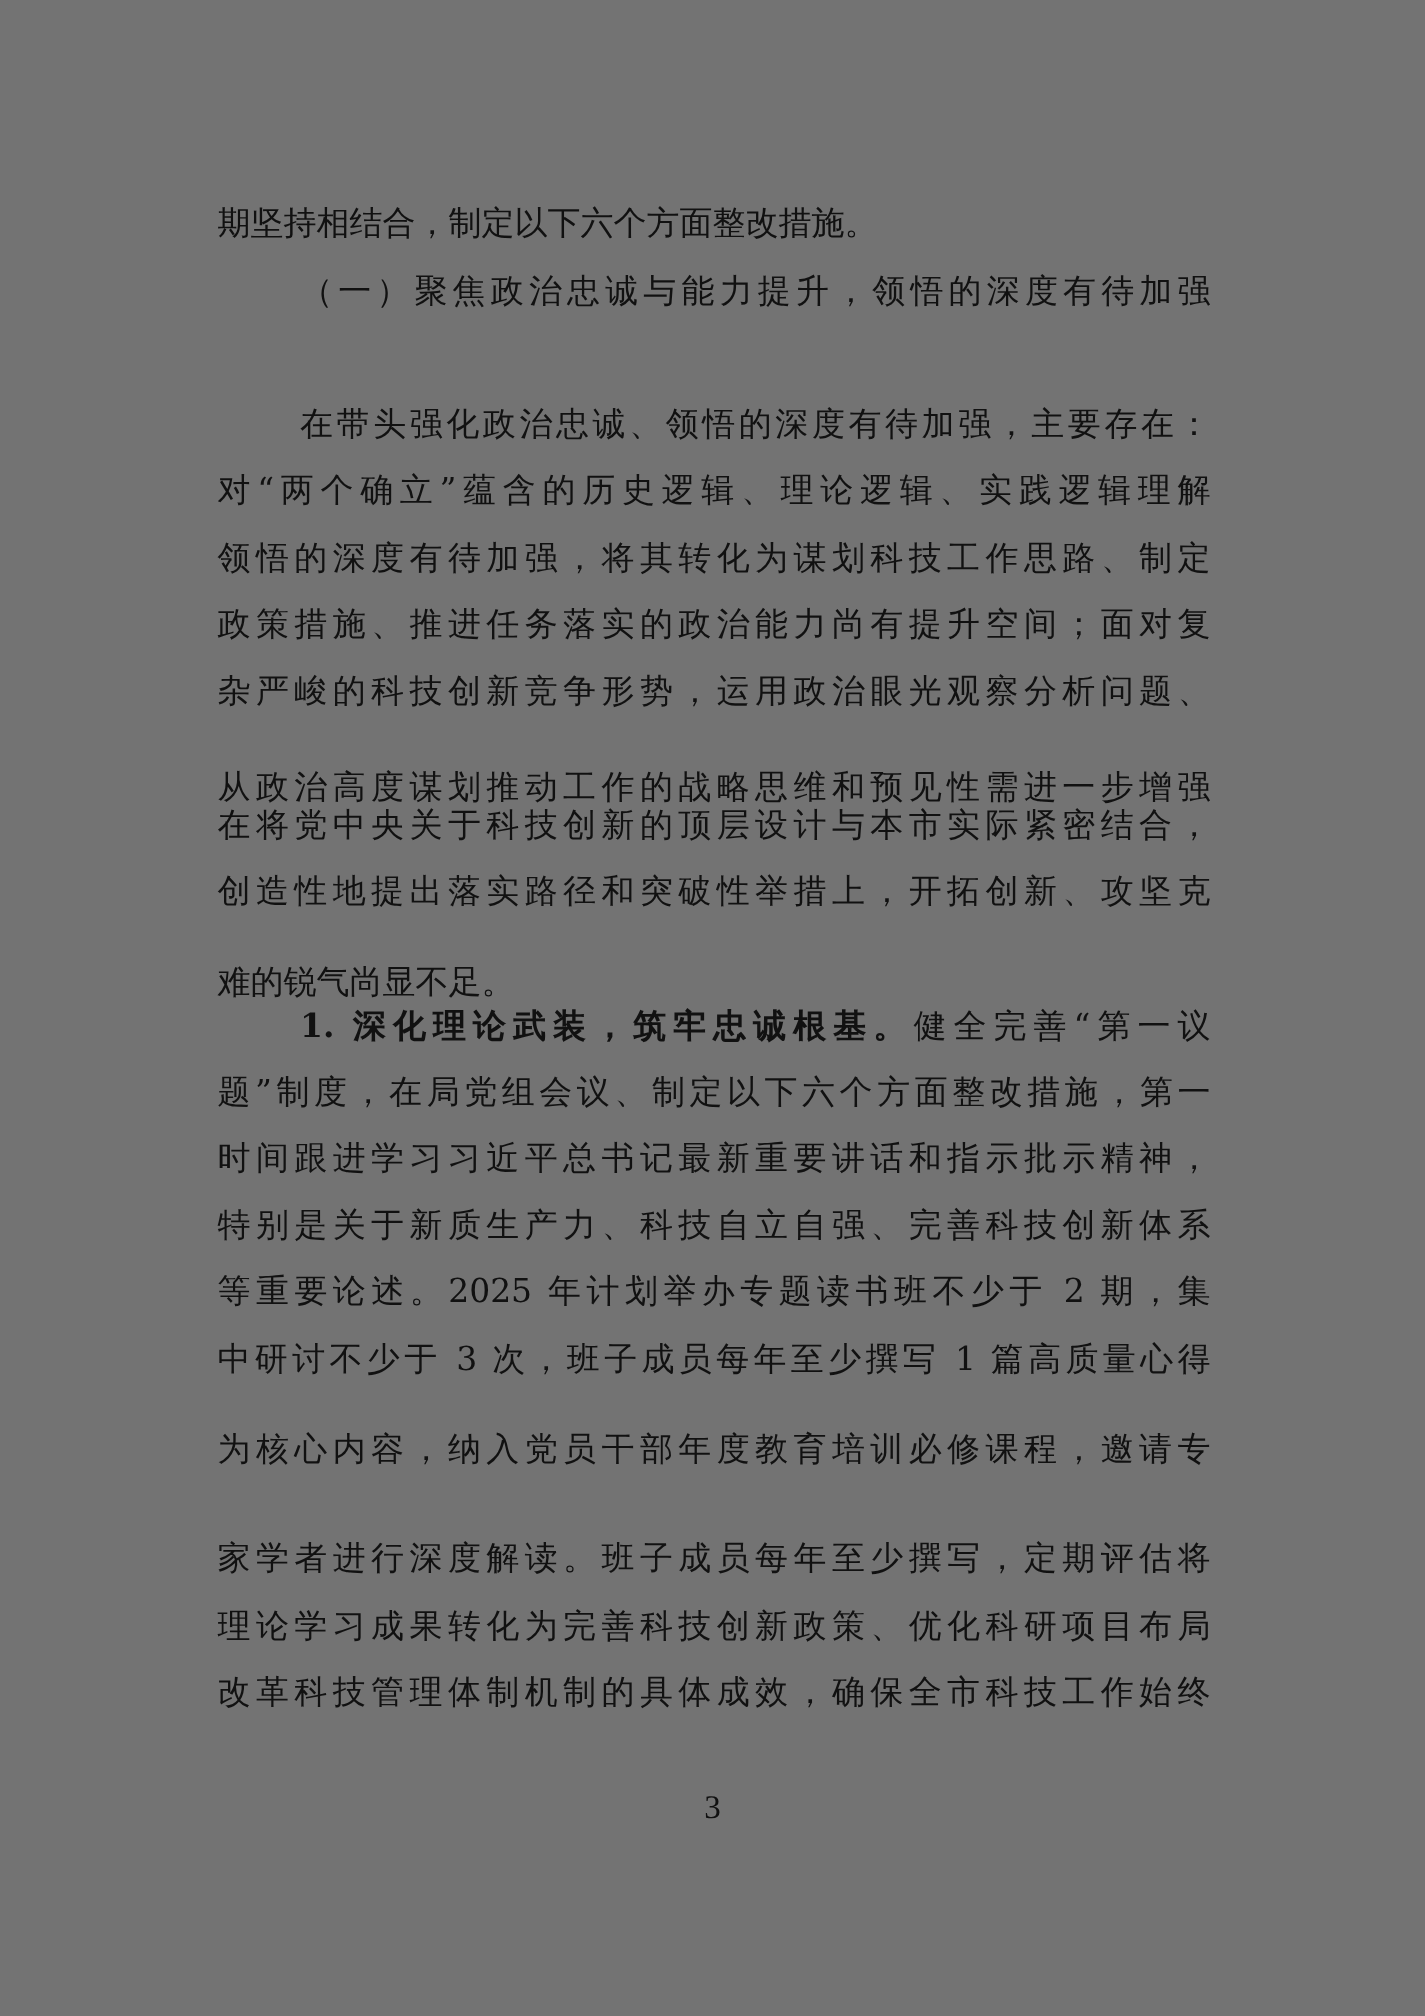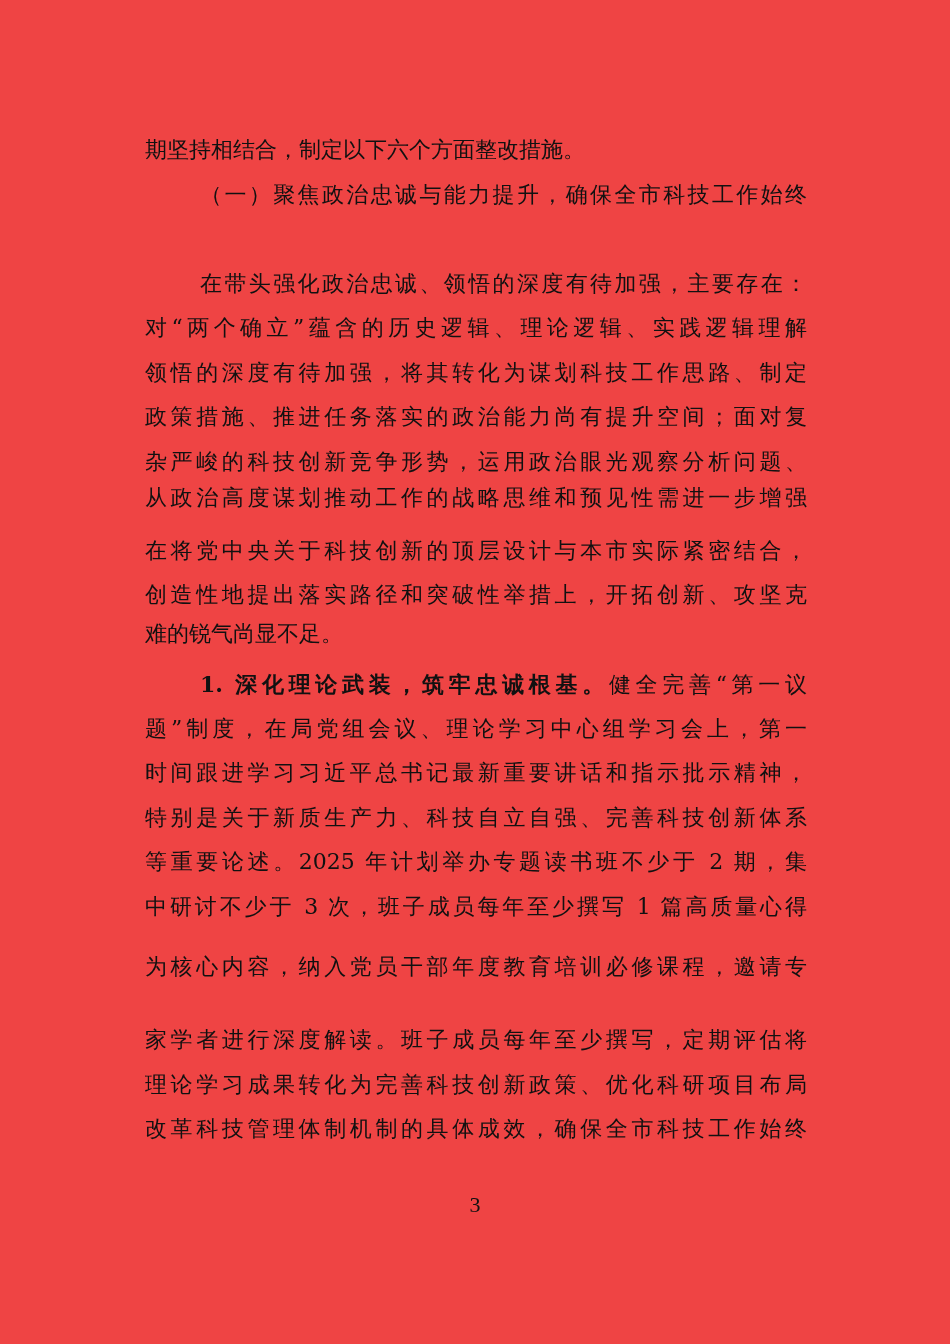--- a/index.html
+++ b/index.html
@@ -1,19 +1,19 @@
 <!DOCTYPE html>
 <html><head>
   <meta charset="utf-8">
   <style>
     html, body { margin: 0; padding: 0; background: #ffffff; }
     body { width: 950px; height: 1344px; position: relative; overflow: hidden; }
     .page {
       position: absolute; left: 0; top: 0; width: 950px; height: 1344px;
-      background: #ef4444;
+      background: #737373;
       font-family: "DejaVu Serif", "Liberation Serif", serif;
       color: #111111;
     }
     .line {
       position: absolute;
       left: 145px;
       width: 662px;
       height: 44px;
       font-size: 22px;
       line-height: 44px;
@@ -35,34 +35,34 @@
       line-height: 40px;
     }
   </style>
 </head>
 <body>
 
 <div class="page">
 
   <div class="line last" style="top:128px">期坚持相结合，制定以下六个方面整改措施。</div>
 
-  <div class="line indent" style="top:173px">（一）聚焦政治忠诚与能力提升，确保全市科技工作始终</div>
+  <div class="line indent" style="top:173px">（一）聚焦政治忠诚与能力提升，领悟的深度有待加强</div>
 
   <div class="line indent" style="top:262px">在带头强化政治忠诚、领悟的深度有待加强，主要存在：</div>
   <div class="line" style="top:306px">对“两个确立”蕴含的历史逻辑、理论逻辑、实践逻辑理解</div>
   <div class="line" style="top:351px">领悟的深度有待加强，将其转化为谋划科技工作思路、制定</div>
   <div class="line" style="top:395px">政策措施、推进任务落实的政治能力尚有提升空间；面对复</div>
   <div class="line" style="top:440px">杂严峻的科技创新竞争形势，运用政治眼光观察分析问题、</div>
-  <div class="line" style="top:476px">从政治高度谋划推动工作的战略思维和预见性需进一步增强</div>
+  <div class="line" style="top:504px">从政治高度谋划推动工作的战略思维和预见性需进一步增强</div>
   <div class="line" style="top:529px">在将党中央关于科技创新的顶层设计与本市实际紧密结合，</div>
   <div class="line" style="top:573px">创造性地提出落实路径和突破性举措上，开拓创新、攻坚克</div>
-  <div class="line last" style="top:612px">难的锐气尚显不足。</div>
+  <div class="line last" style="top:634px">难的锐气尚显不足。</div>
 
   <div class="line indent" style="top:662px; text-align-last:justify;"><span class="bold">1. 深化理论武装，筑牢忠诚根基。</span><span>健全完善“第一议</span></div>
-  <div class="line" style="top:707px">题”制度，在局党组会议、理论学习中心组学习会上，第一</div>
+  <div class="line" style="top:707px">题”制度，在局党组会议、制定以下六个方面整改措施，第一</div>
   <div class="line" style="top:751px">时间跟进学习习近平总书记最新重要讲话和指示批示精神，</div>
   <div class="line" style="top:796px">特别是关于新质生产力、科技自立自强、完善科技创新体系</div>
   <div class="line" style="top:840px">等重要论述。2025 年计划举办专题读书班不少于 2 期，集</div>
   <div class="line" style="top:885px">中研讨不少于 3 次，班子成员每年至少撰写 1 篇高质量心得</div>
   <div class="line" style="top:945px">为核心内容，纳入党员干部年度教育培训必修课程，邀请专</div>
   <div class="line" style="top:1018px">家学者进行深度解读。班子成员每年至少撰写，定期评估将</div>
   <div class="line" style="top:1107px">改革科技管理体制机制的具体成效，确保全市科技工作始终</div>
   <div class="line" style="top:1063px">理论学习成果转化为完善科技创新政策、优化科研项目布局</div>
 
   <div class="page-number">3</div>

